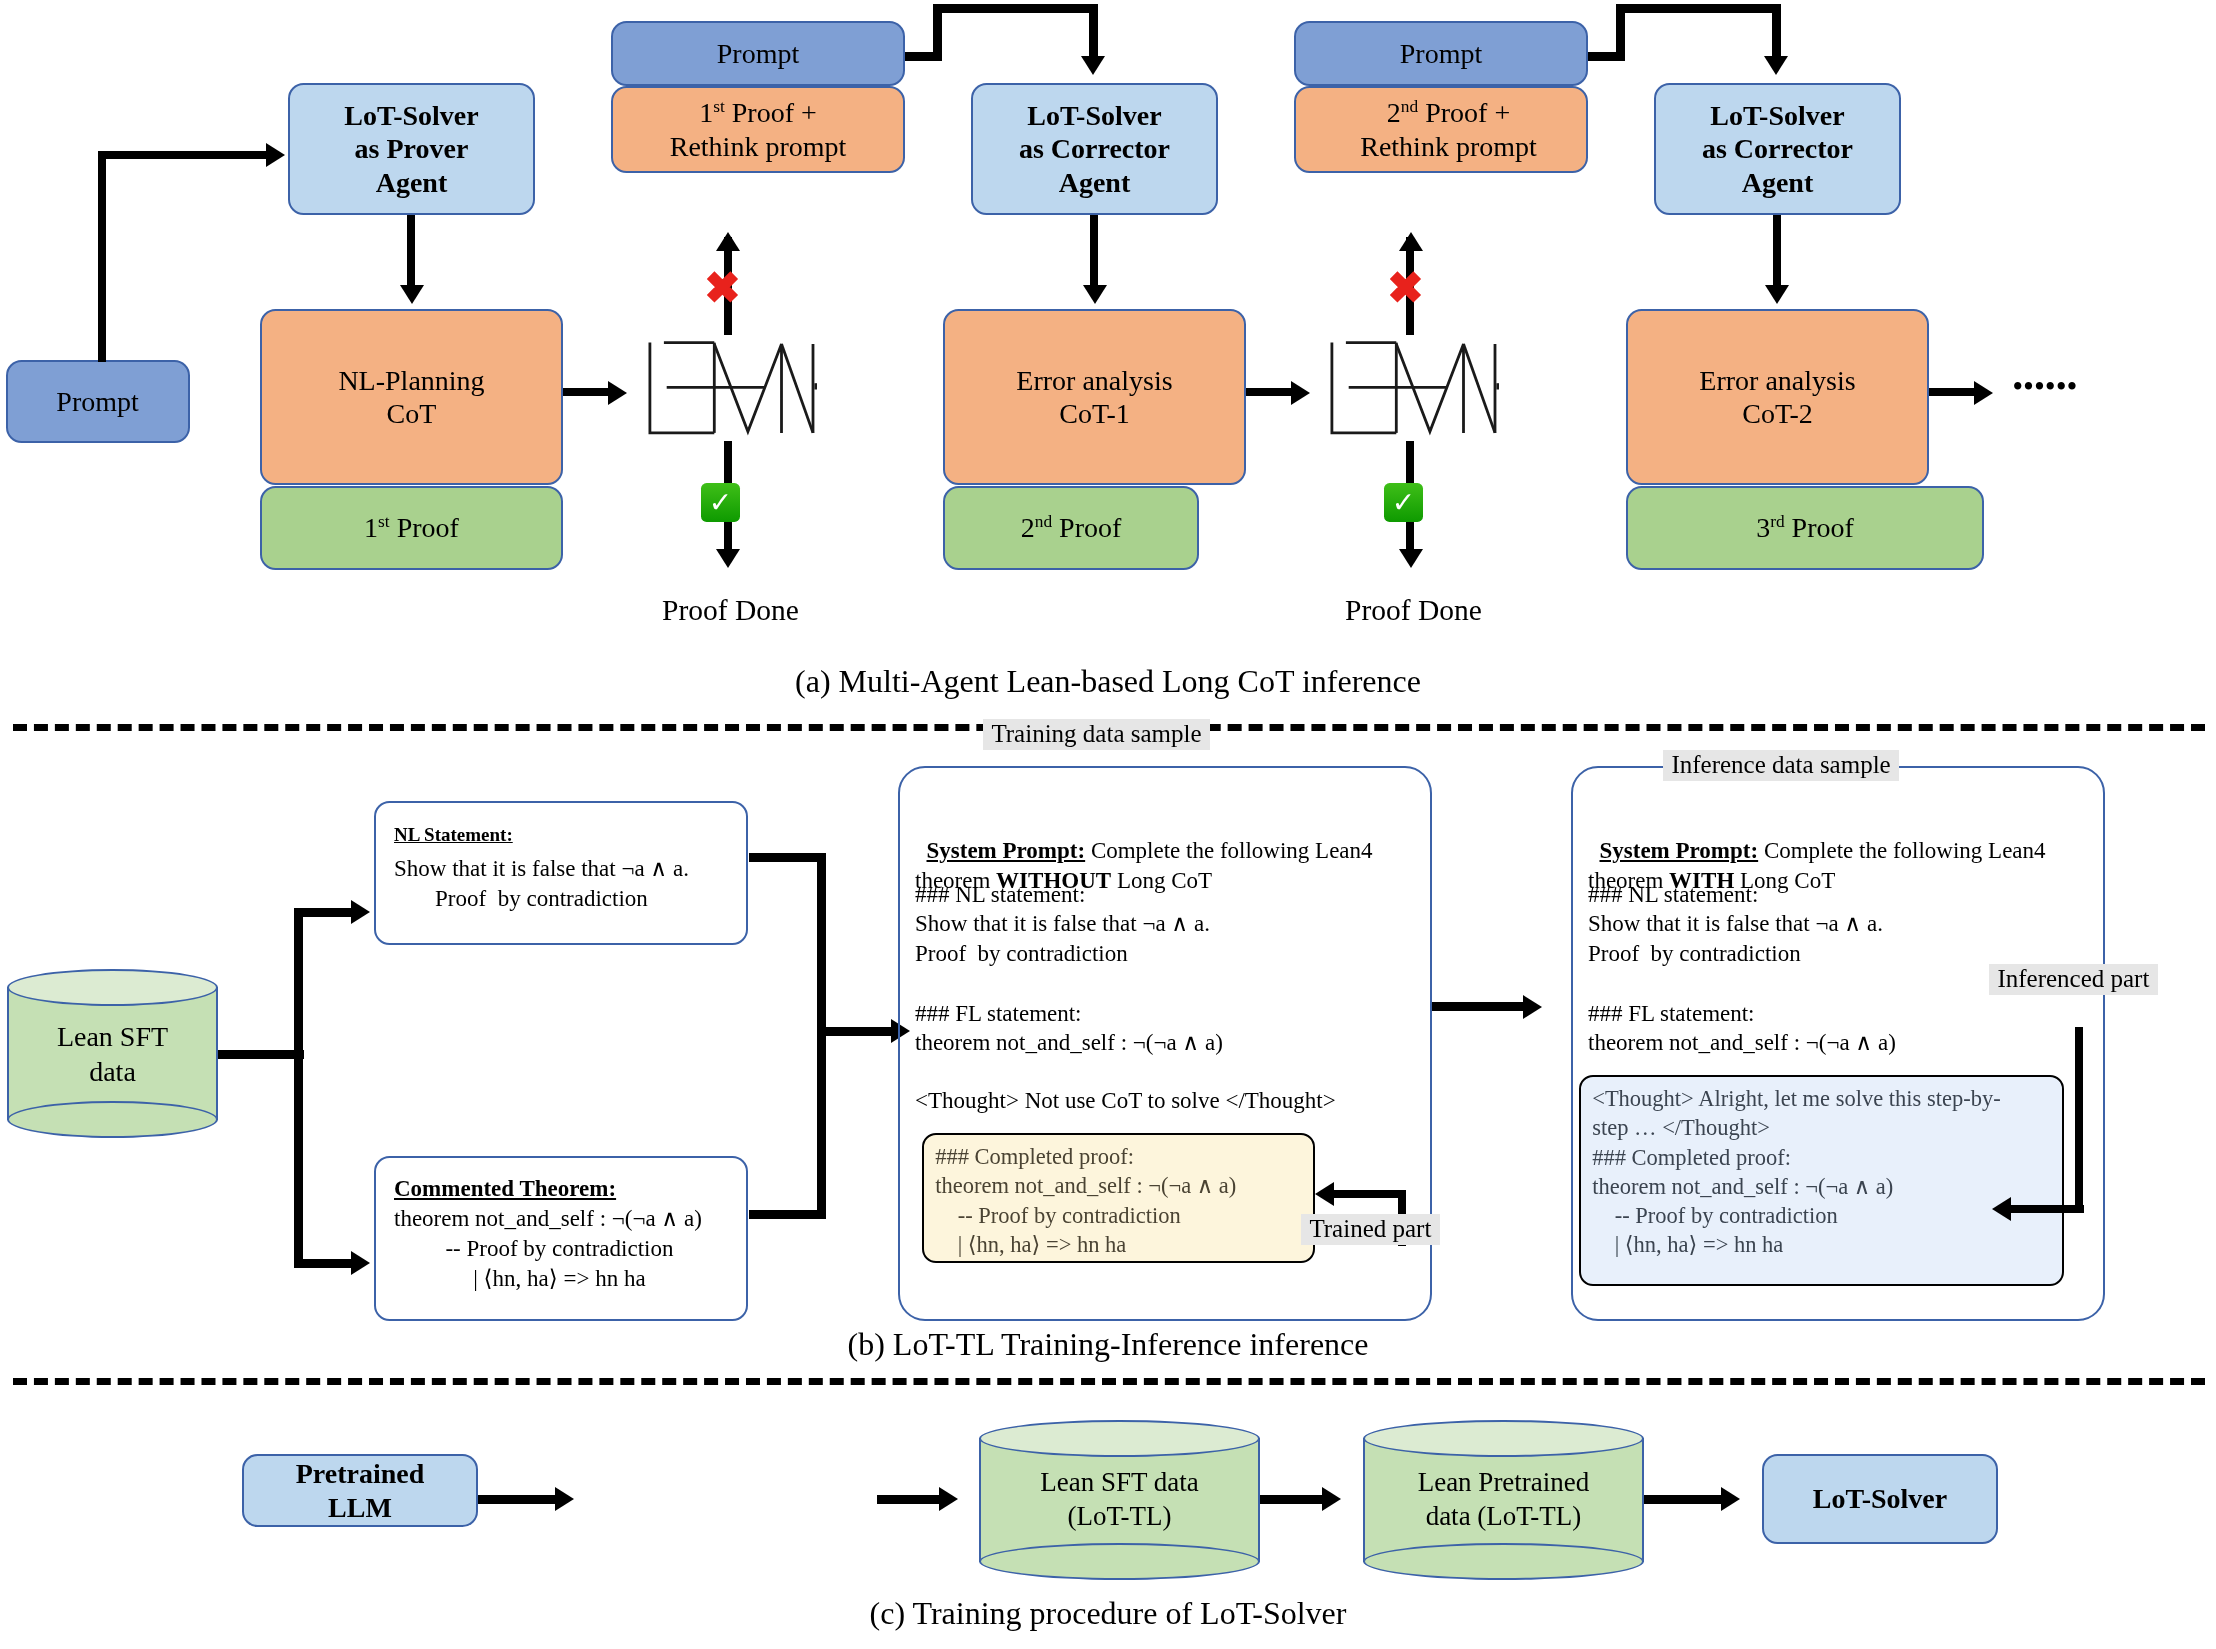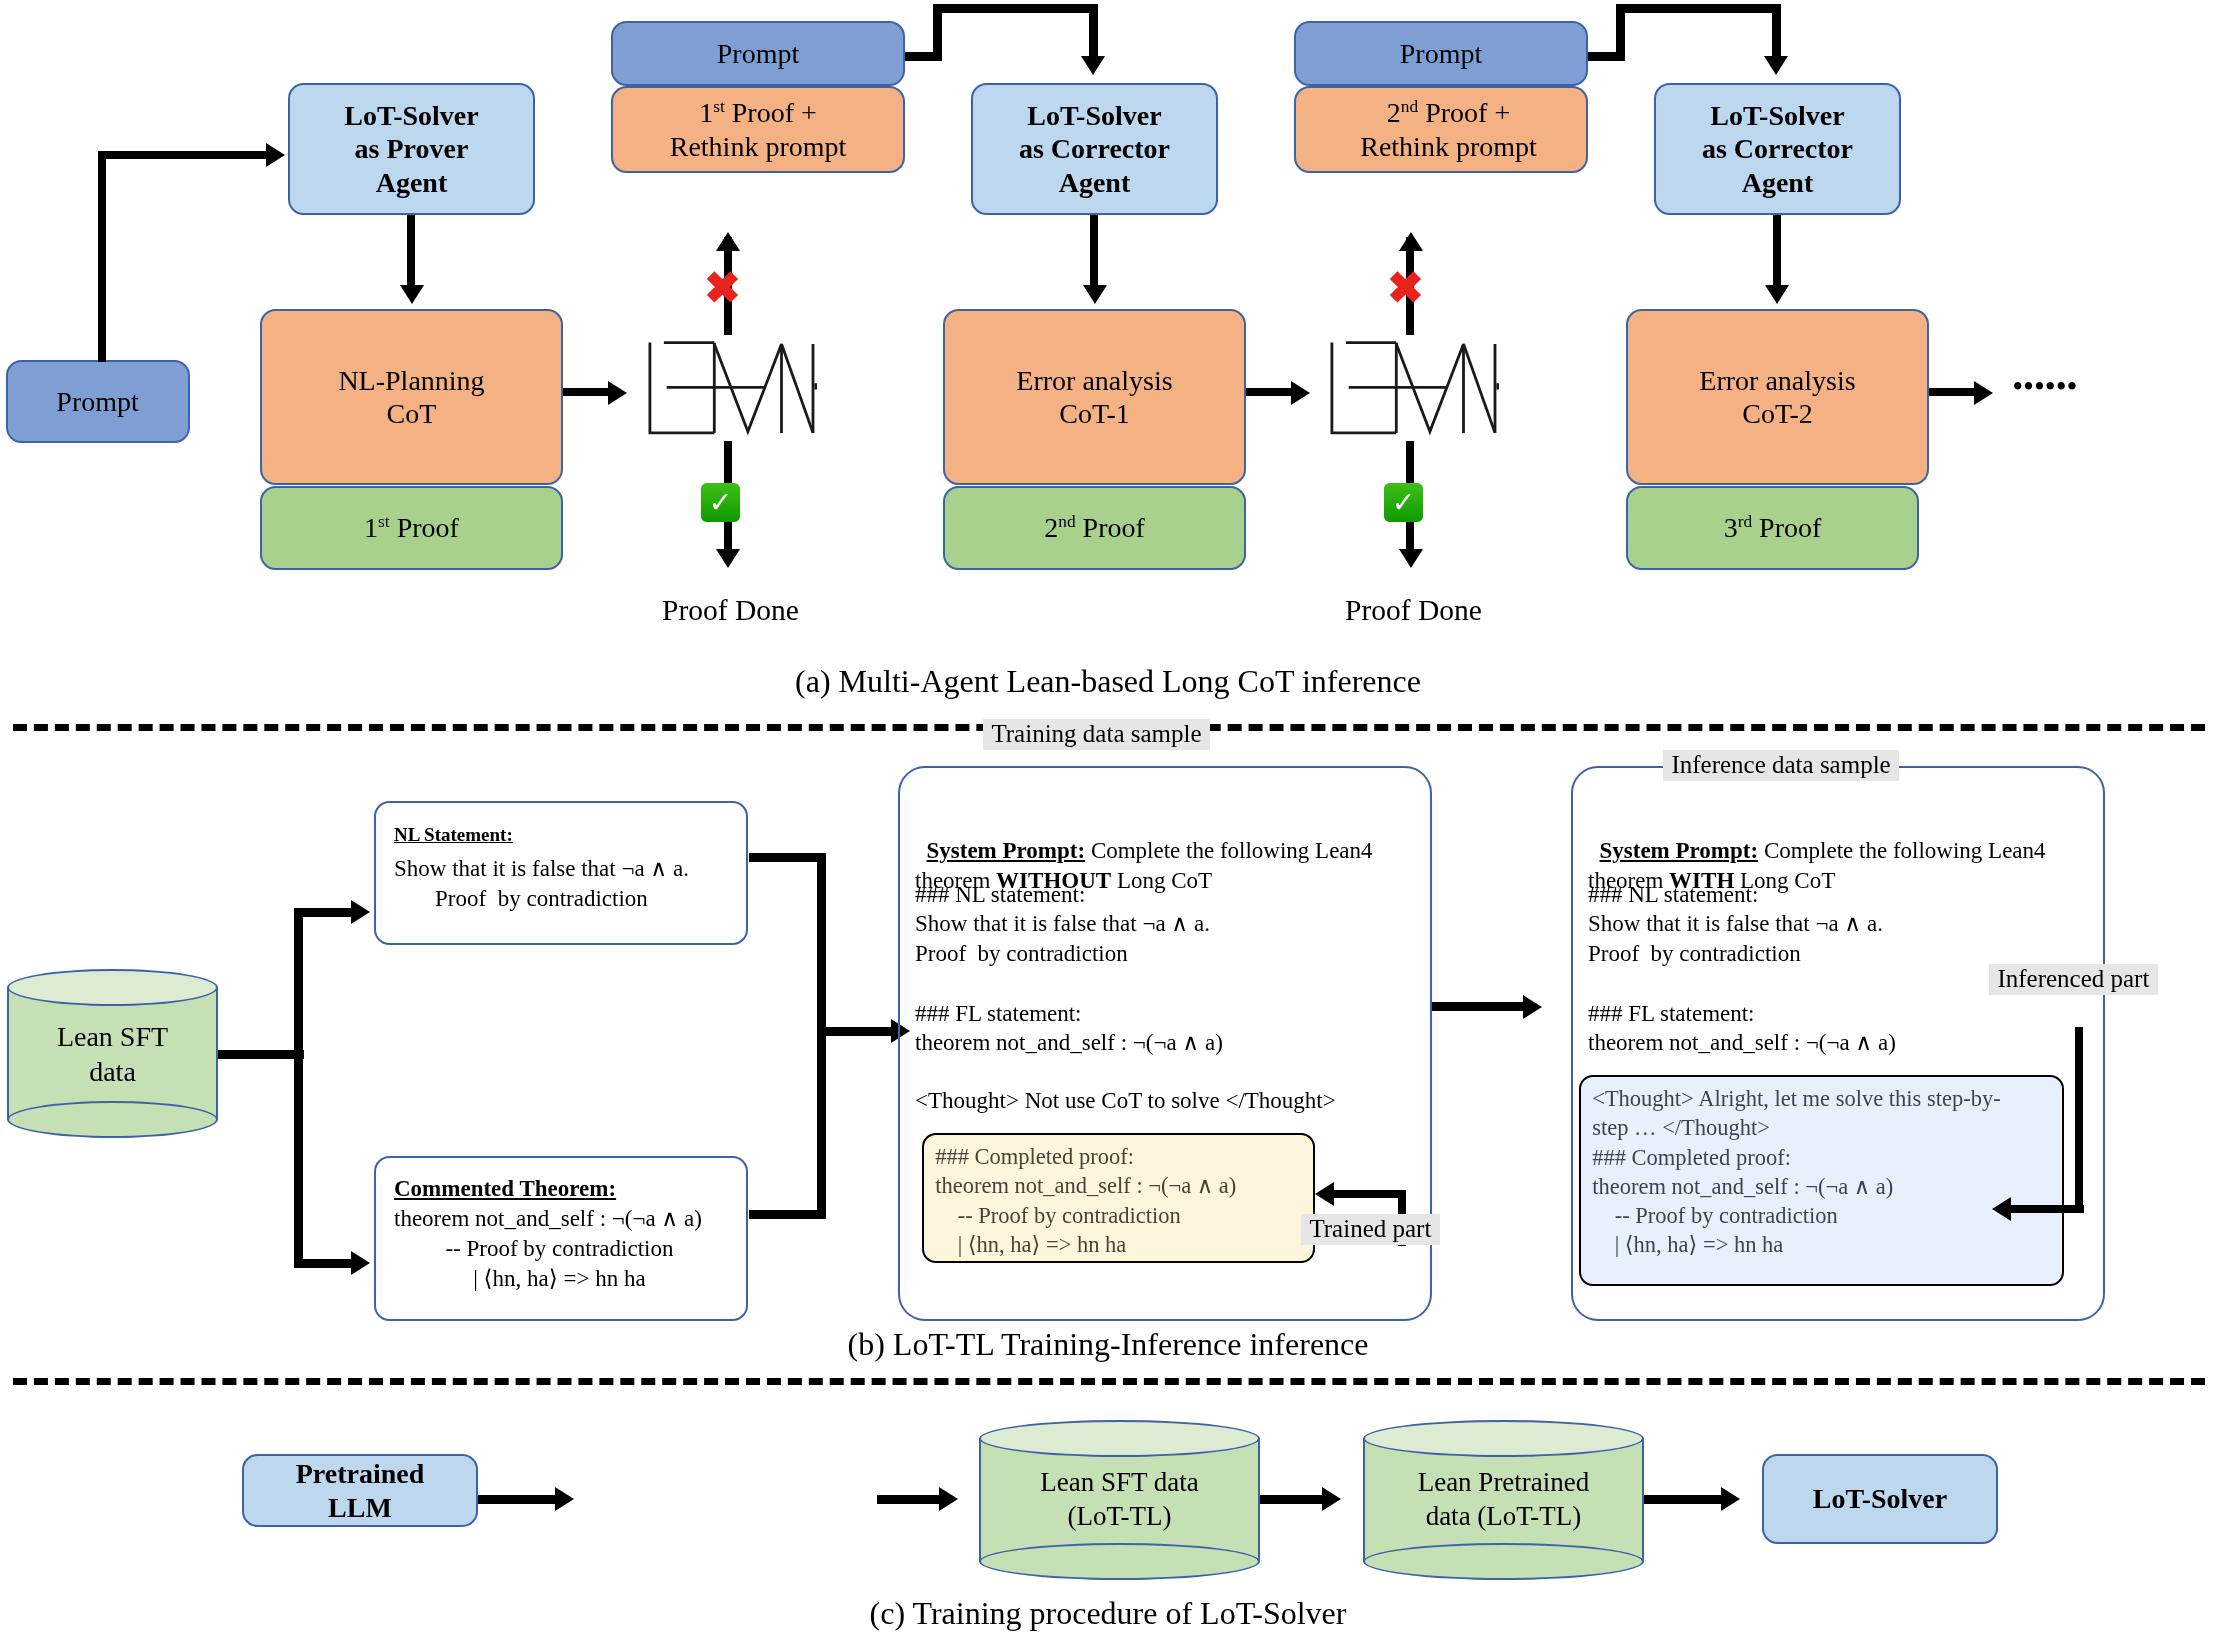--- a/index.html
+++ b/index.html
@@ -133,21 +133,21 @@
 as Corrector
 Agent</span>
 </div>
 <div class="ln" style="left:1090px;top:215px;width:8.4px;height:74px;"></div>
 <div class="arrow ar-d" style="left:1083px;top:285px;"></div>
 
 <div class="node rnd orange" style="left:943px;top:309px;width:303px;height:176px;font-size:28px;">
   <span style="white-space:pre-line">Error analysis
 CoT-1</span>
 </div>
-<div class="node rnd green" style="left:943px;top:486px;width:303px;height:84px;font-size:28px;text-align:right;">
+<div class="node rnd green" style="left:943px;top:486px;width:256px;height:84px;font-size:28px;text-align:right;">
   <span><span>2</span><sup style="font-size:.62em">nd</sup><span> Proof</span></span>
 </div>
 
 <div class="ln" style="left:1246px;top:388px;width:48px;height:8.4px;"></div>
 <div class="arrow ar-r" style="left:1291px;top:381px;"></div>
 
 <svg style="position:absolute;left:1323px;top:337px;width:176px;height:105px;" viewBox="0 0 250 150">
   <g stroke="#1a1a1a" stroke-width="4" fill="none">
     <path d="M12 8 L12 137 L104 137"></path>
     <path d="M104 8 L32 8"></path>
@@ -193,21 +193,21 @@
 as Corrector
 Agent</span>
 </div>
 <div class="ln" style="left:1773px;top:215px;width:8.4px;height:74px;"></div>
 <div class="arrow ar-d" style="left:1765px;top:285px;"></div>
 
 <div class="node rnd orange" style="left:1626px;top:309px;width:303px;height:176px;font-size:28px;">
   <span style="white-space:pre-line">Error analysis
 CoT-2</span>
 </div>
-<div class="node rnd green" style="left:1626px;top:486px;width:293px;height:84px;font-size:28px;">
+<div class="node rnd green" style="left:1626px;top:486px;width:358px;height:84px;font-size:28px;">
   <span><span>3</span><sup style="font-size:.62em">rd</sup><span> Proof</span></span>
 </div>
 
 <div class="ln" style="left:1929px;top:388px;width:48px;height:8.4px;"></div>
 <div class="arrow ar-r" style="left:1974px;top:381px;"></div>
 <div class="dots" style="left:2013px;top:371px;font-size:27px;">••••••</div>
 
 <div class="cap" style="left:0;top:663px;width:2216px;font-size:32px;">(a) Multi-Agent Lean-based Long CoT inference</div>
 
 <div class="dashed" style="left:12.6px;top:724px;width:2192px;"></div>

